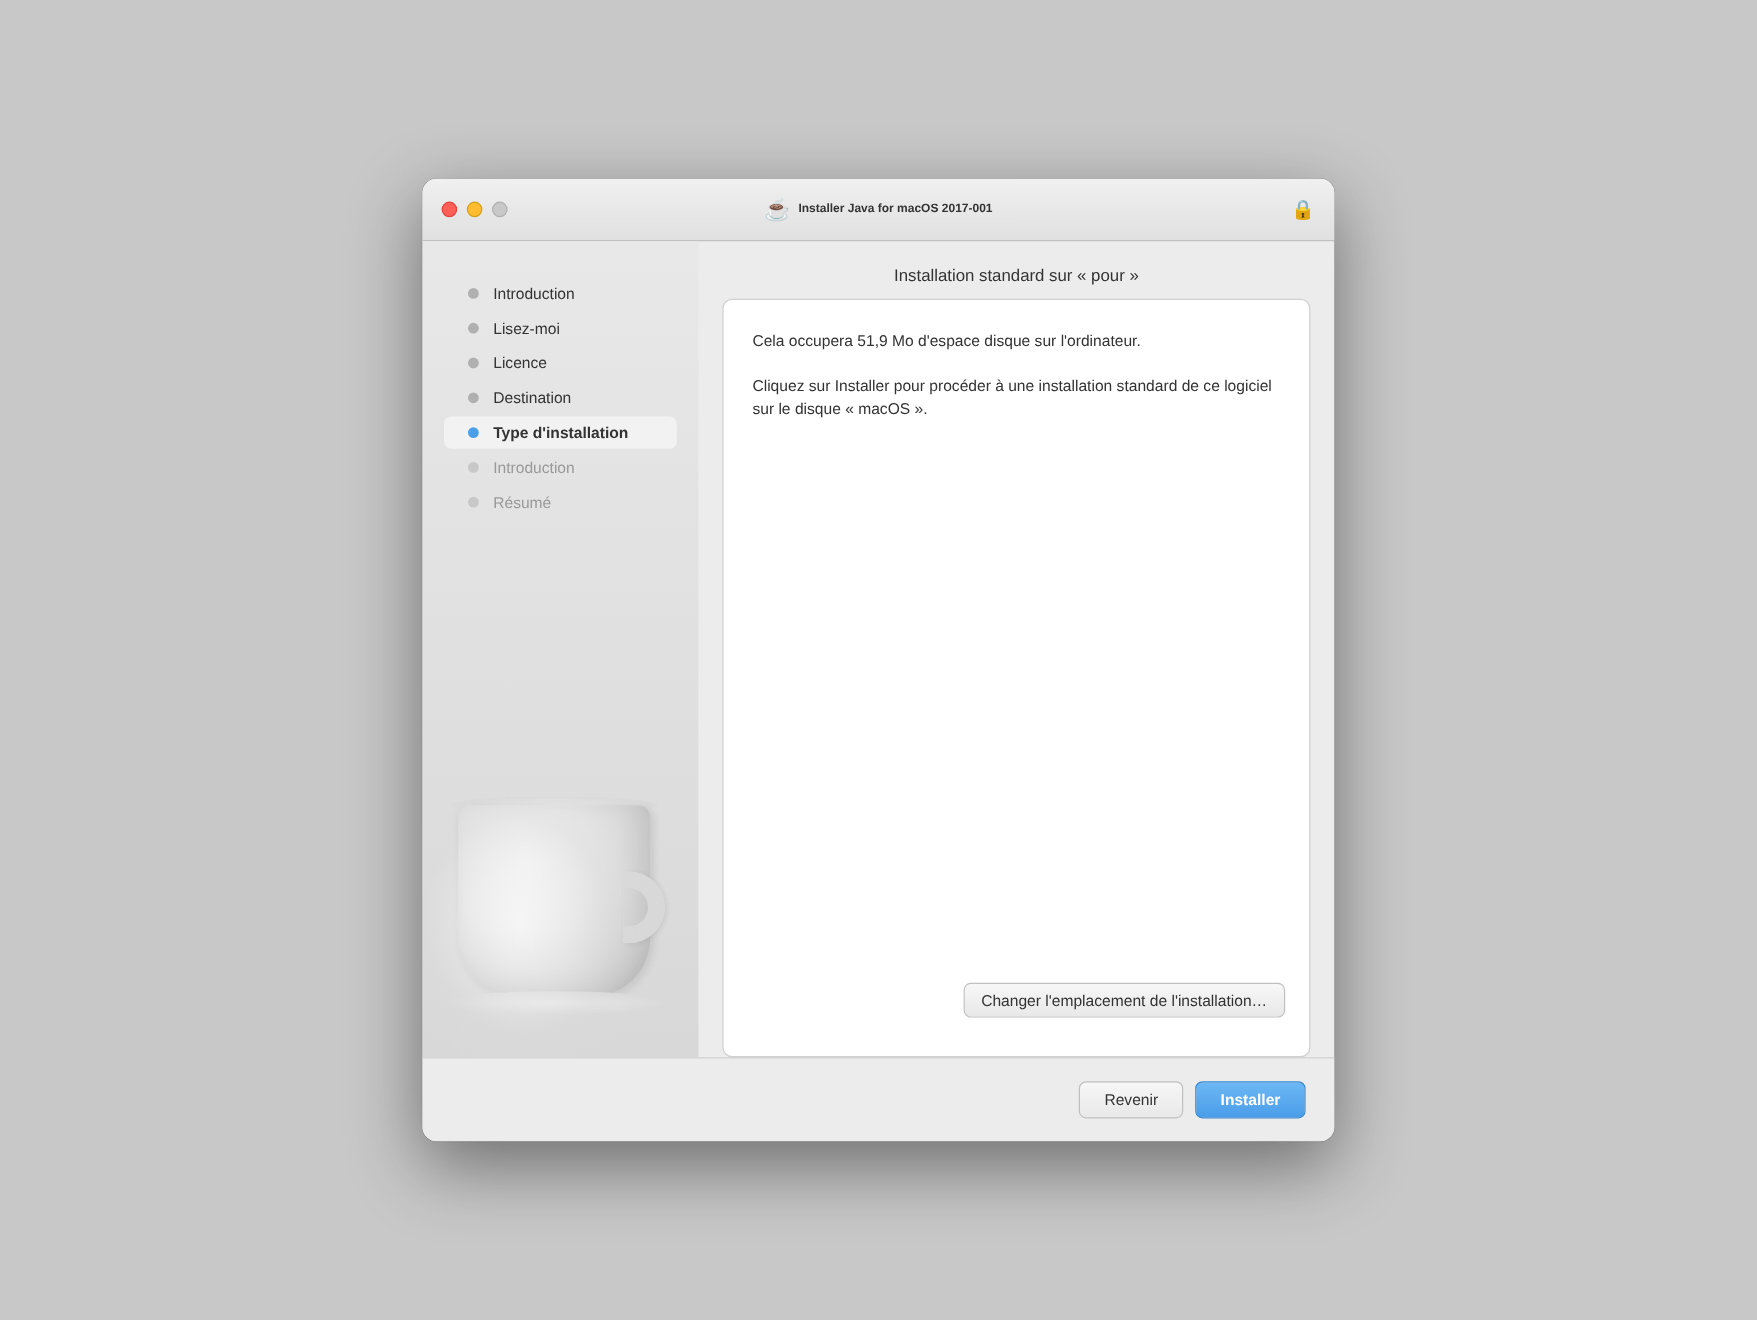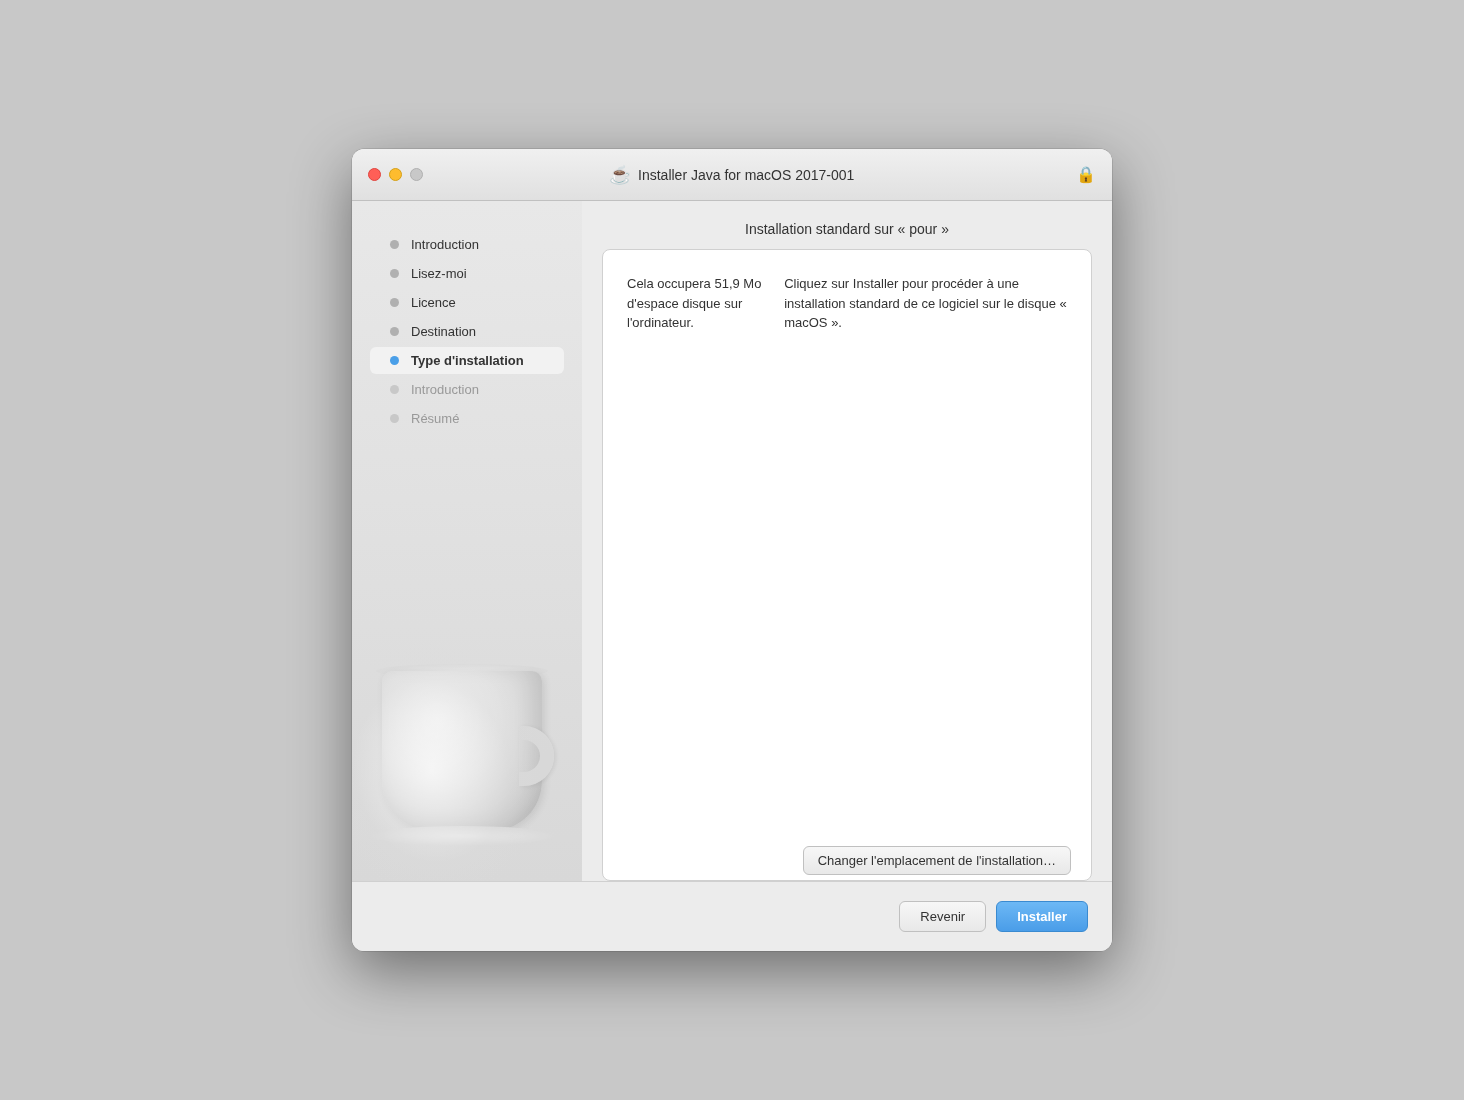--- a/index.html
+++ b/index.html
@@ -58,22 +58,22 @@
       display: flex;
       align-items: center;
       gap: 6px;
     }
 
     .title-bar-icon {
       font-size: 18px;
     }
 
     .title-bar-text {
-      font-size: 14px;
-      font-weight: 400;
+      font-size: 10px;
+      font-weight: 700;
       color: #333;
     }
 
     .lock-icon {
       position: absolute;
       right: 16px;
       font-size: 16px;
       color: #666;
     }
 
@@ -225,39 +225,40 @@
     }
 
     .content-box {
       margin: 0 20px;
       background: white;
       border-radius: 8px;
       border: 1px solid #d0d0d0;
       padding: 24px;
       flex: 1;
       display: flex;
+      flex-direction: column;
       position: relative;
     }
 
     .content-text-primary {
       font-size: 13px;
       color: #333;
       line-height: 1.5;
       margin-bottom: 18px;
     }
 
     .content-text-secondary {
       font-size: 13px;
       color: #333;
       line-height: 1.5;
     }
 
     .change-location-btn {
       position: absolute;
-      bottom: 5px;
+      bottom: 32px;
       right: 20px;
       padding: 6px 14px;
       background: linear-gradient(to bottom, #f7f7f7, #e8e8e8);
       border: 1px solid #c0c0c0;
       border-radius: 6px;
       font-size: 13px;
       color: #333;
       cursor: pointer;
     }
 

